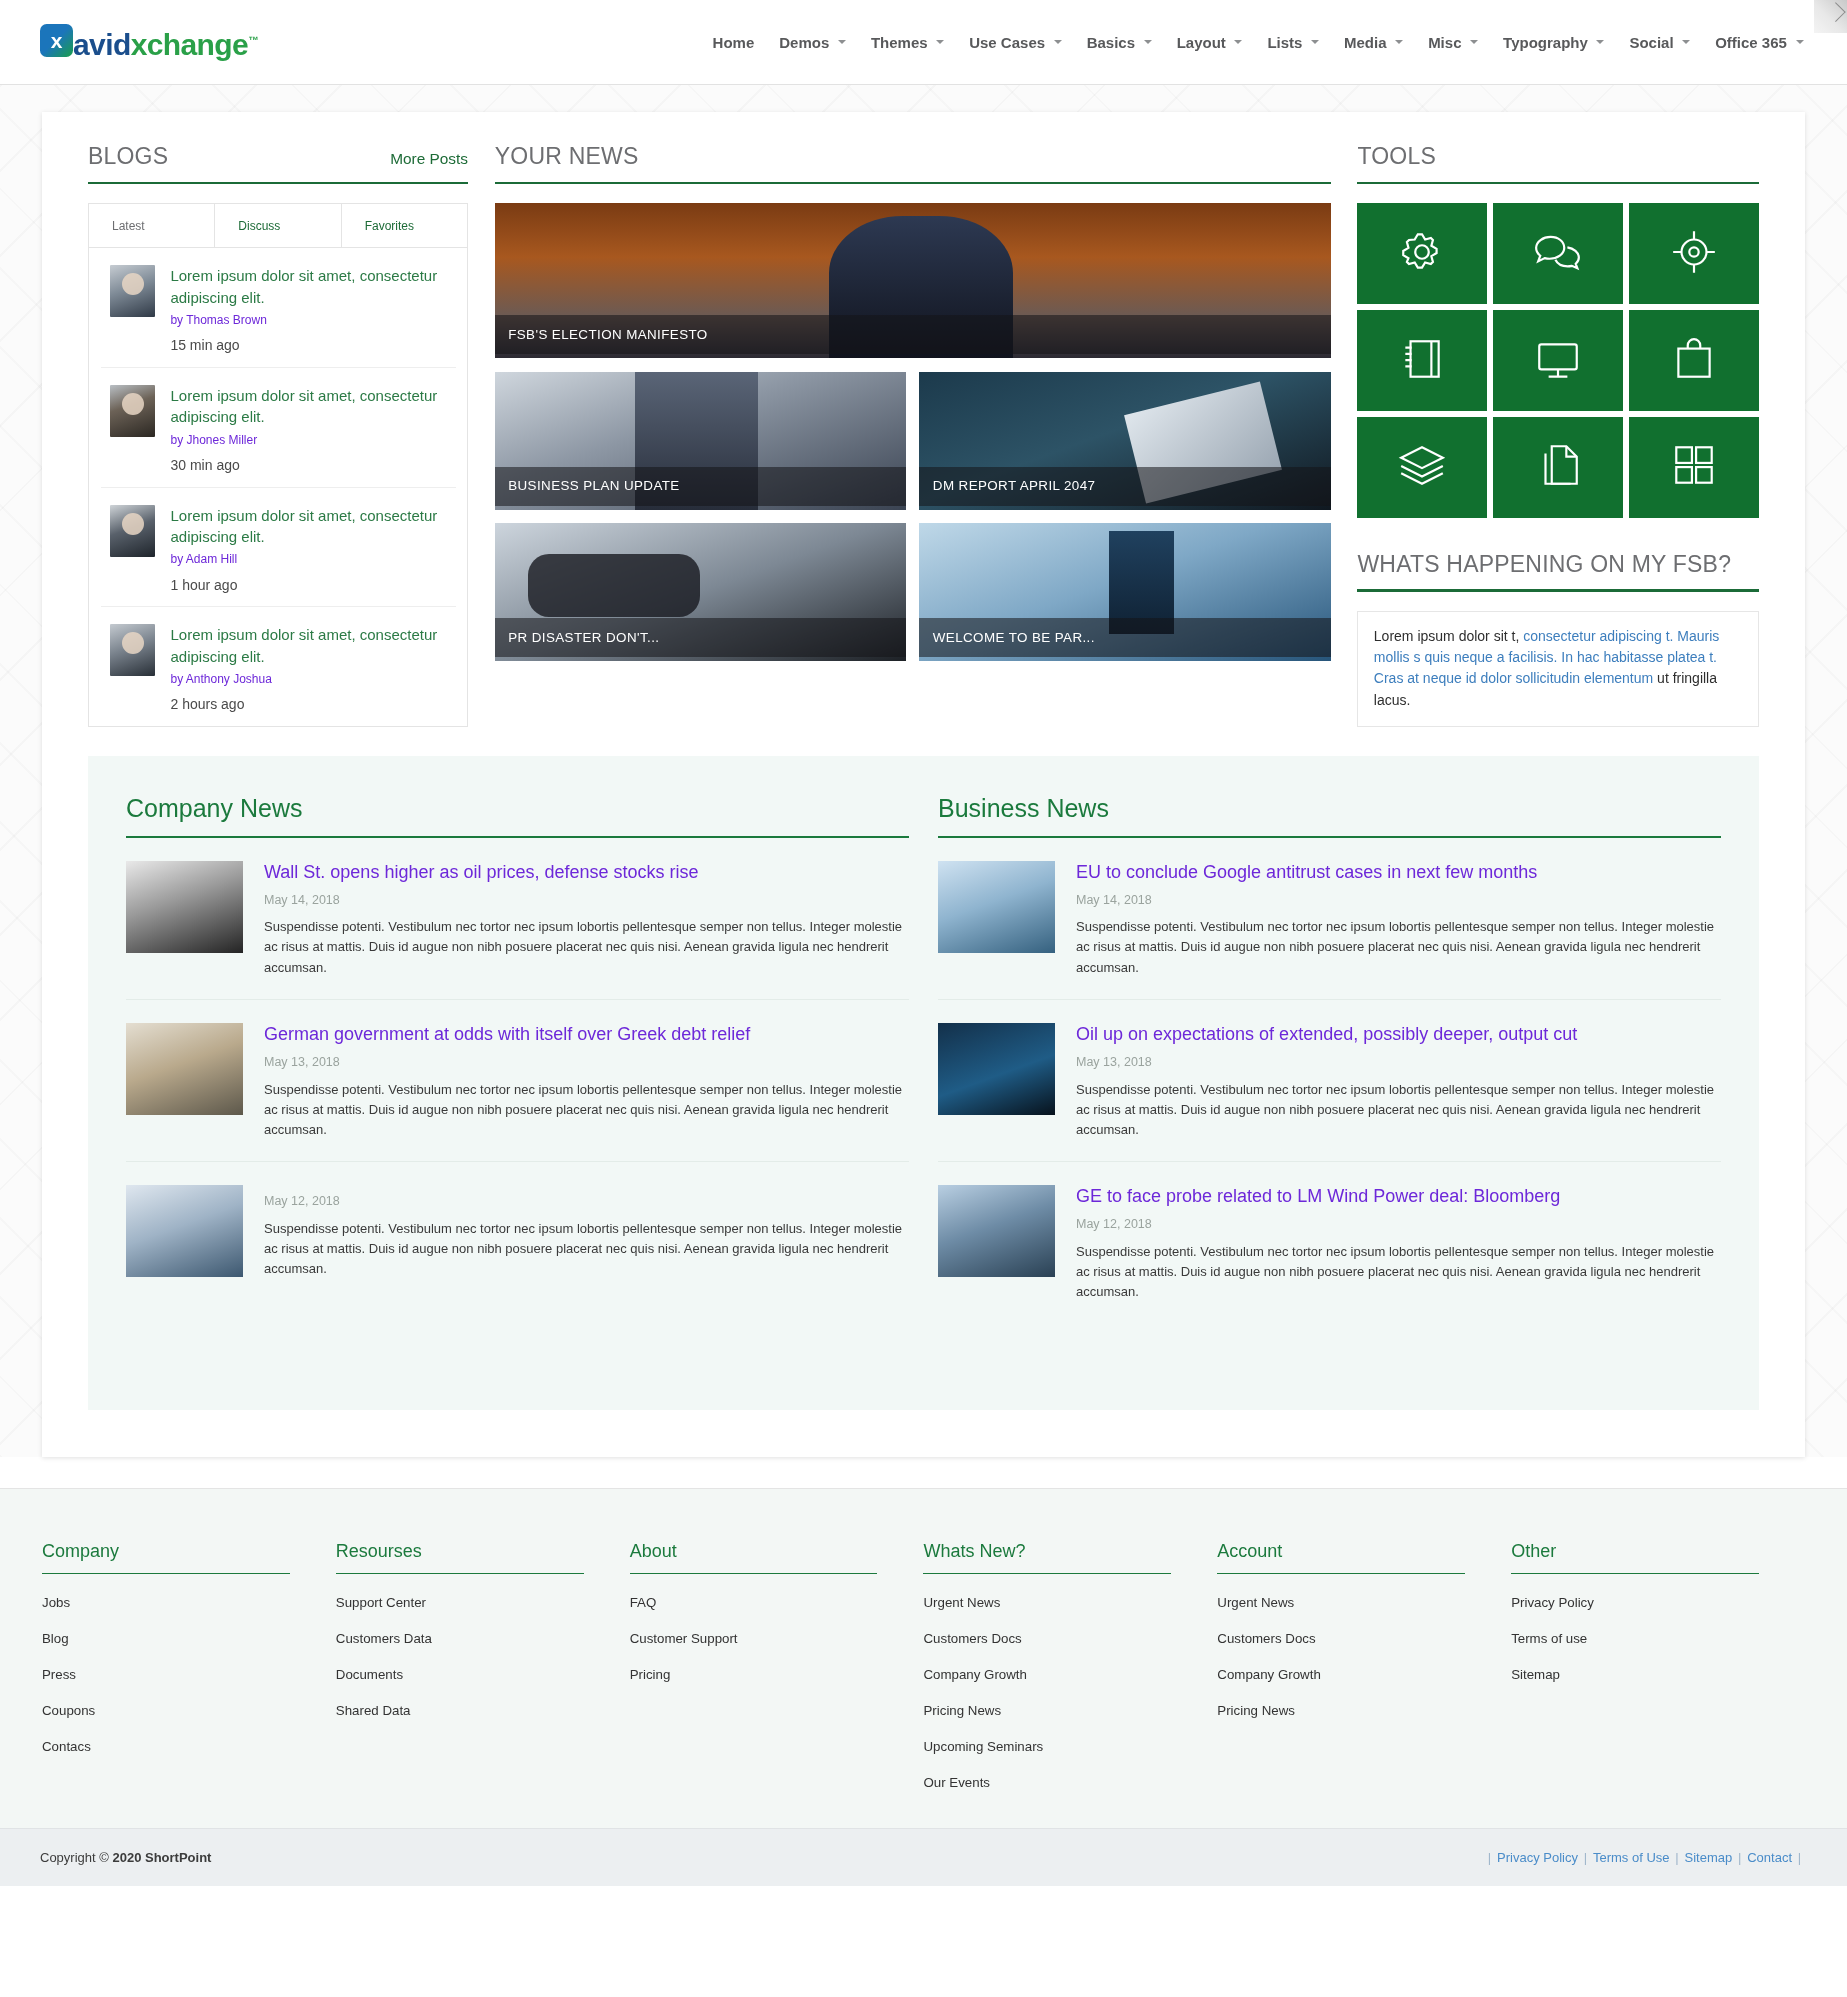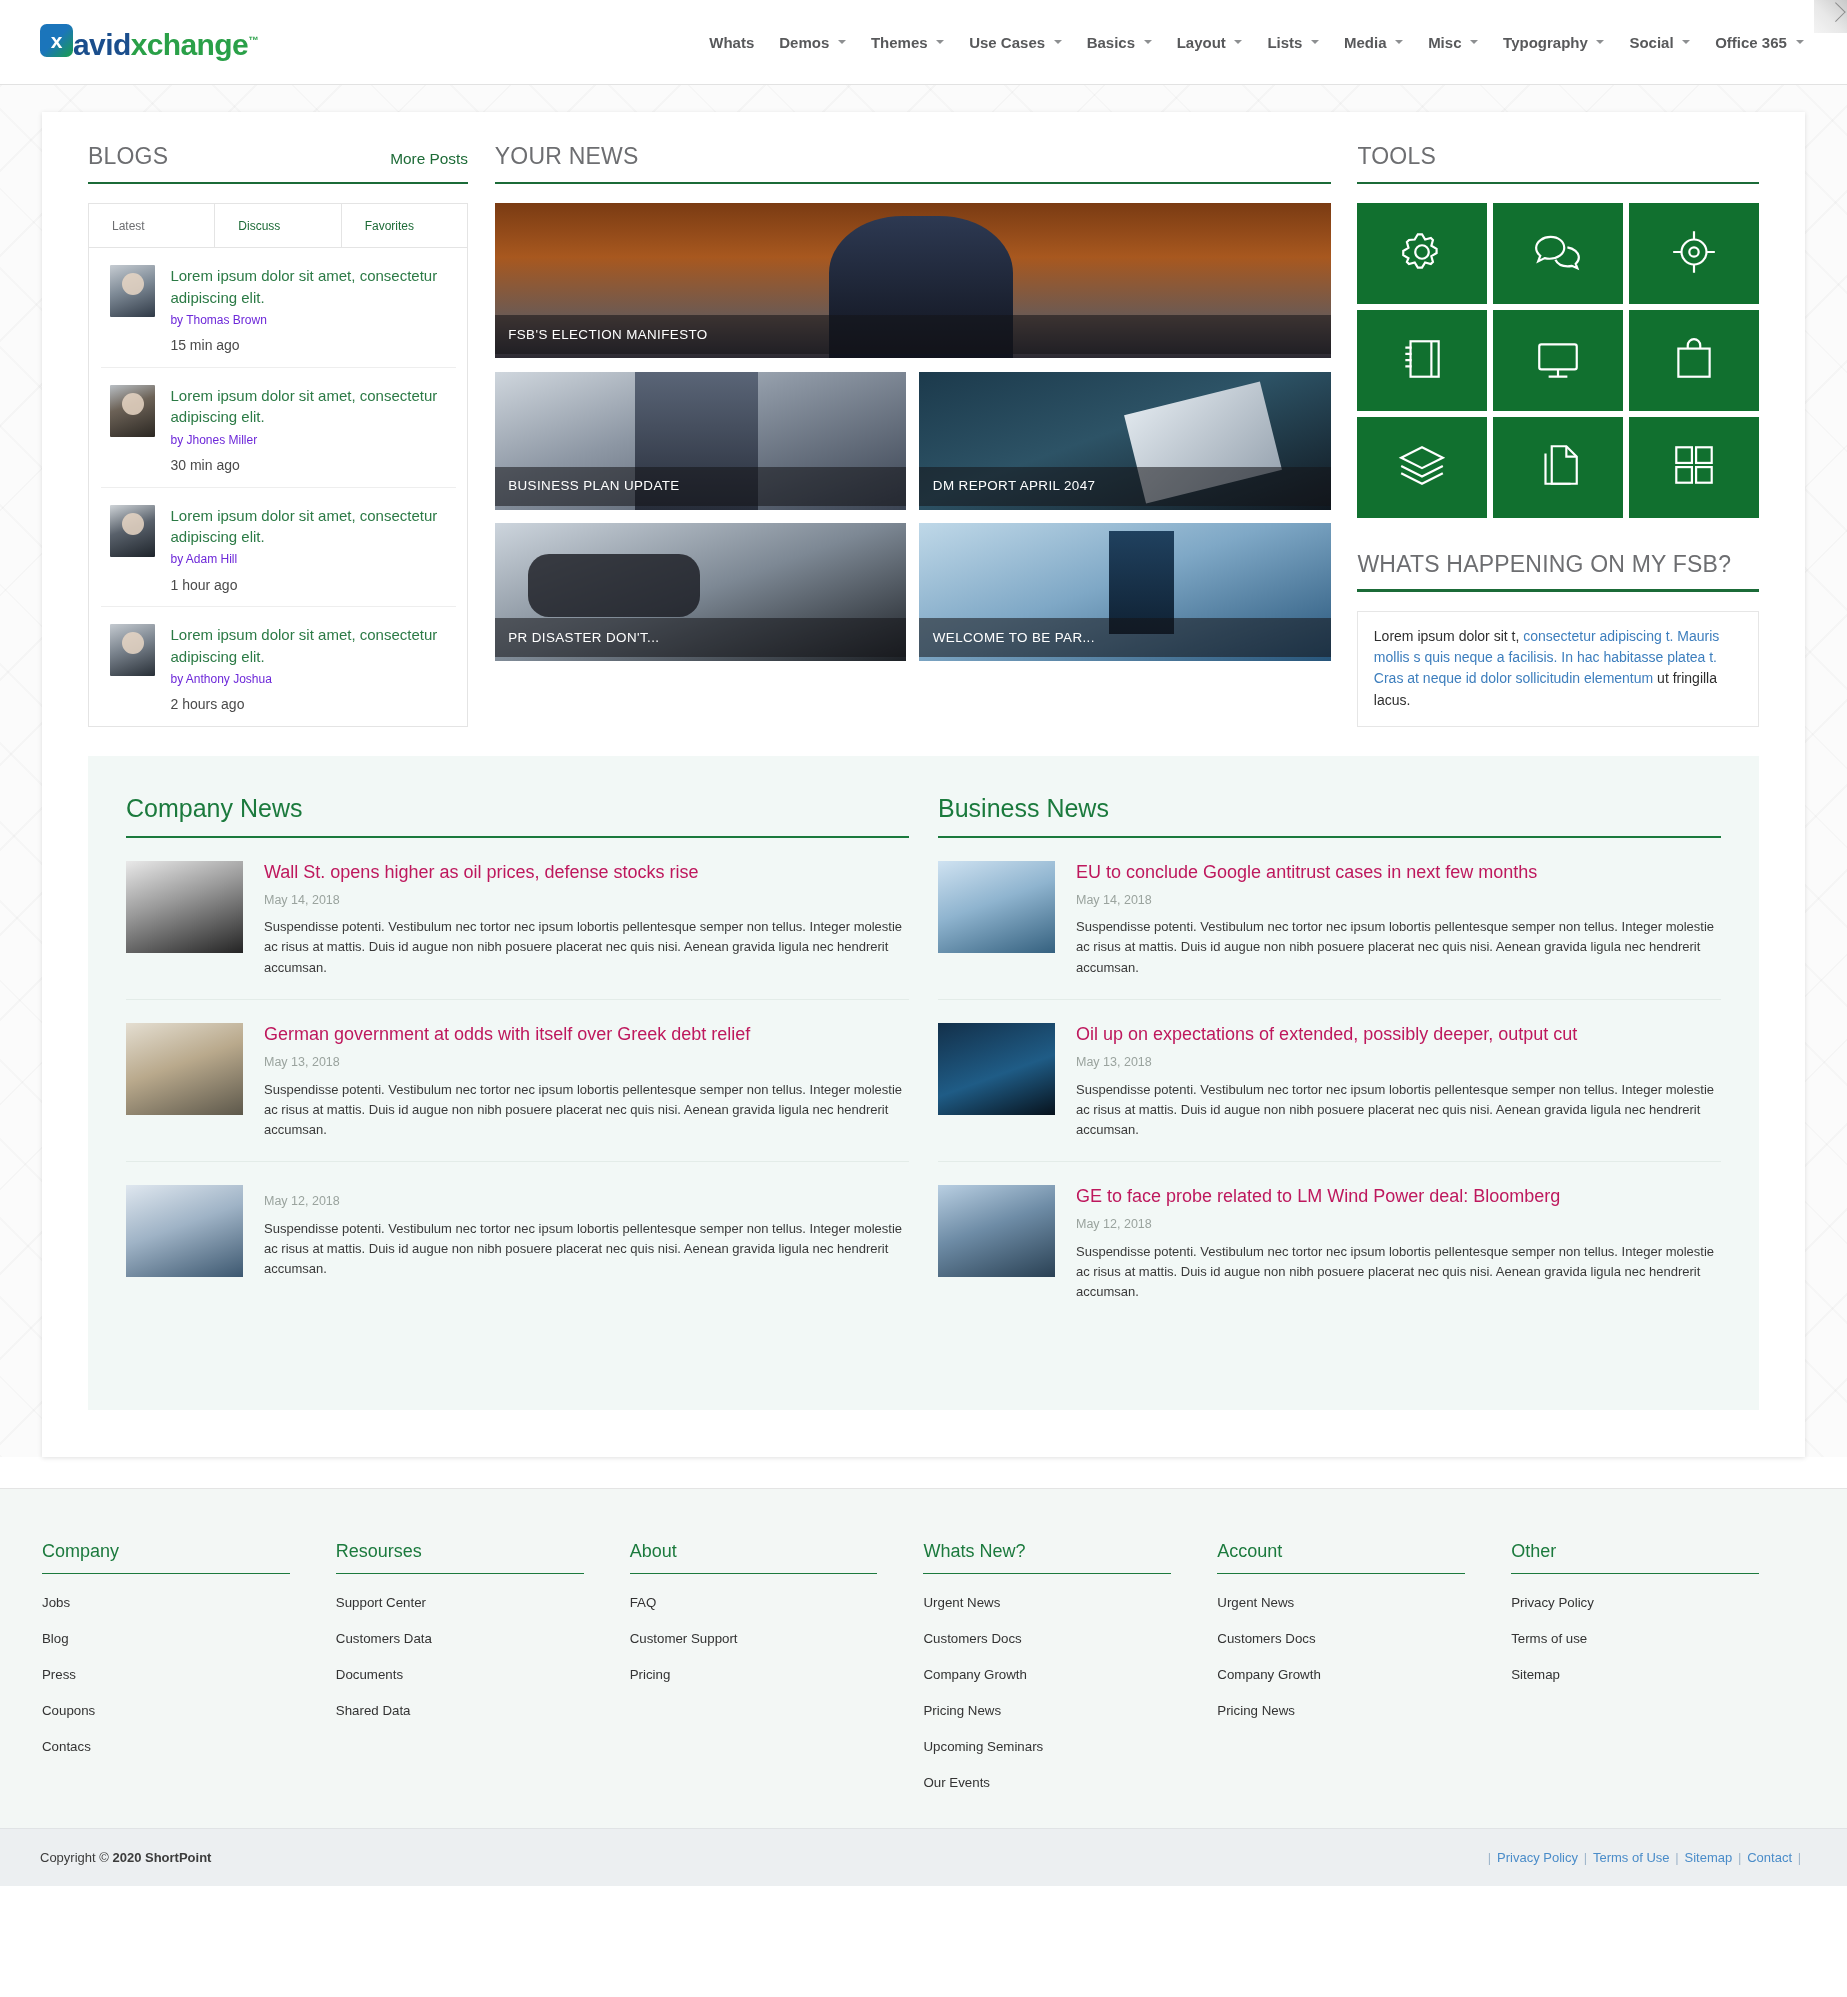--- a/index.html
+++ b/index.html
@@ -158,21 +158,21 @@
   .art { display: flex; gap: 21px; padding: 23px 0 21px 0; }
   .art + .art { border-top: 1px solid #e3ece8; }
   .art-thumb { width: 117px; height: 92px; flex: 0 0 117px; }
   .th1 { background: linear-gradient(160deg,#e9e9e9 0%,#9a9a9a 42%,#242424 100%); }
   .th2 { background: linear-gradient(160deg,#e4ded1 0%,#b9a98c 45%,#5d584b 100%); }
   .th3 { background: linear-gradient(160deg,#dfe7ef 0%,#9fb3c6 45%,#3d5870 100%); }
   .th4 { background: linear-gradient(160deg,#cfe2f1 0%,#8fb4cf 45%,#35617f 100%); }
   .th5 { background: linear-gradient(160deg,#13304a 0%,#1f5c86 55%,#07121c 100%); }
   .th6 { background: linear-gradient(160deg,#b9cfe2 0%,#6e8ca6 45%,#2a4154 100%); }
   .art-body { flex: 1; }
-  .art-title { font-size: 18px; color: #be185d; line-height: 1.3; cursor: pointer; }
+  .art-title { font-size: 18px; color: #6d28d9; line-height: 1.3; cursor: pointer; }
   .art-date { font-size: 12.5px; color: #9aa39e; margin-top: 8.6px; }
   .art-text { font-size: 13px; color: #3a3a3a; line-height: 1.56; margin-top: 10.6px; }
 
   
   .footer-wrap { background: #f3f7f5; border-top: 1px solid #e4e4e4; padding: 52px 42px 38px 42px; margin-top: 31px; }
   .footer-cols { display: flex; gap: 0; }
   .fcol { flex: 1; padding-right: 46px; }
   .fcol-title { font-size: 18px; color: #1b7a3d; font-weight: normal; }
   .fcol-rule { height: 1px; background: #1b7a3d; margin-top: 10.6px; }
   .flink { font-size: 13.3px; color: #333; margin-top: 21px; cursor: pointer; }
@@ -193,21 +193,21 @@
 
 <div class="topbar">
   <div class="logo">
     <div class="logo-mark">x</div>
     <div class="logo-text">
       <span class="a">avid</span><span class="b">xchange</span><span class="logo-tm">™</span>
     </div>
   </div>
   <nav class="mainnav" id="mainnav">
       <div class="navitem">
-        <span>Whats</span>
+        <span>Home</span>
       </div>
       <div class="navitem">
         <span>Demos</span>
         <span class="caret"></span>
       </div>
       <div class="navitem">
         <span>Themes</span>
         <span class="caret"></span>
       </div>
       <div class="navitem">

